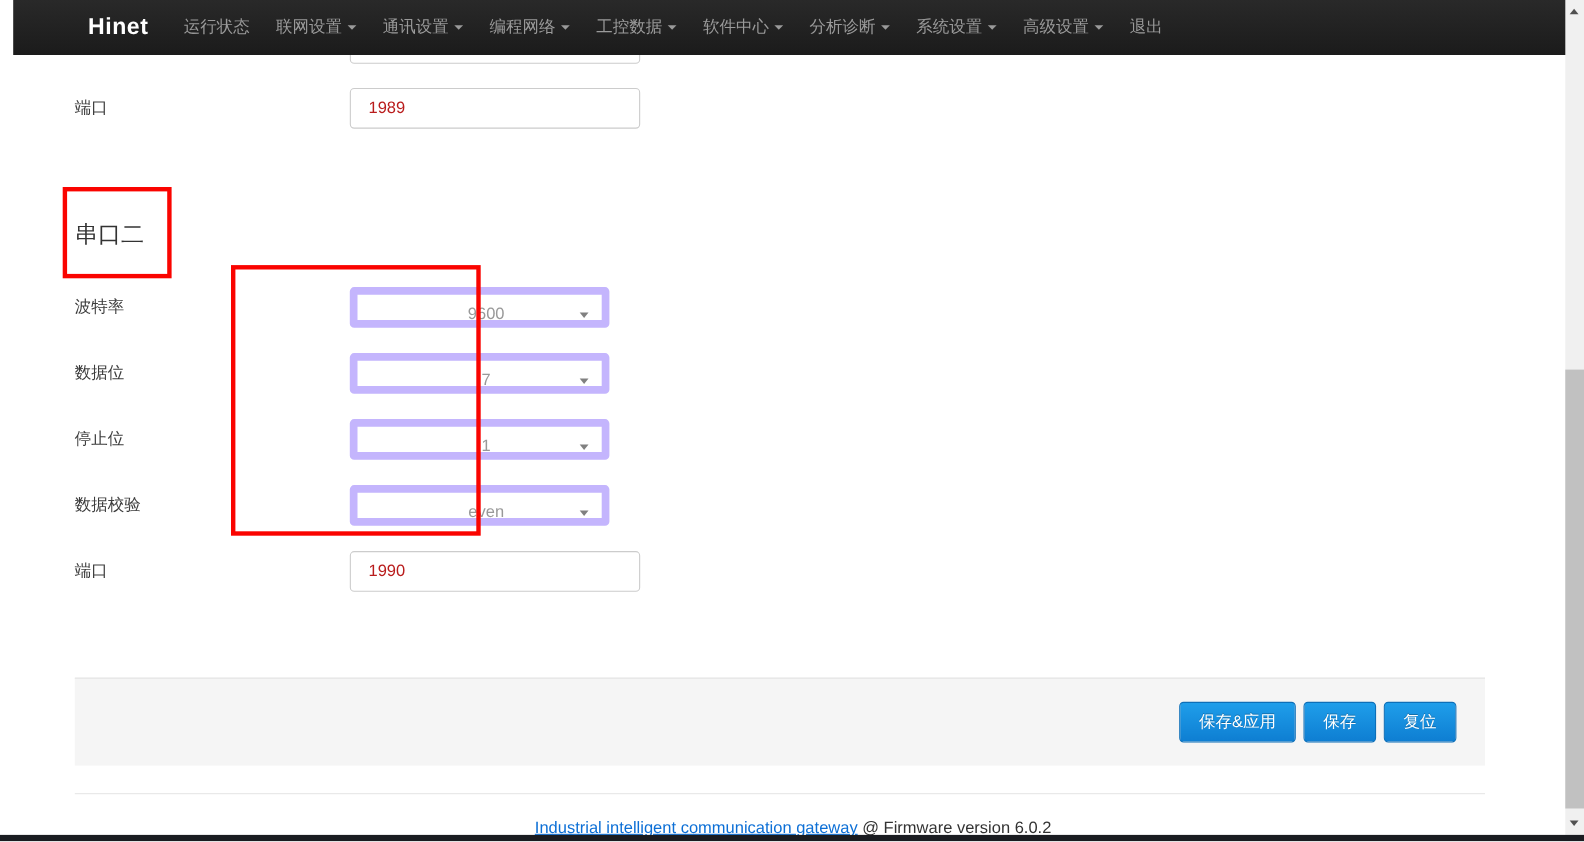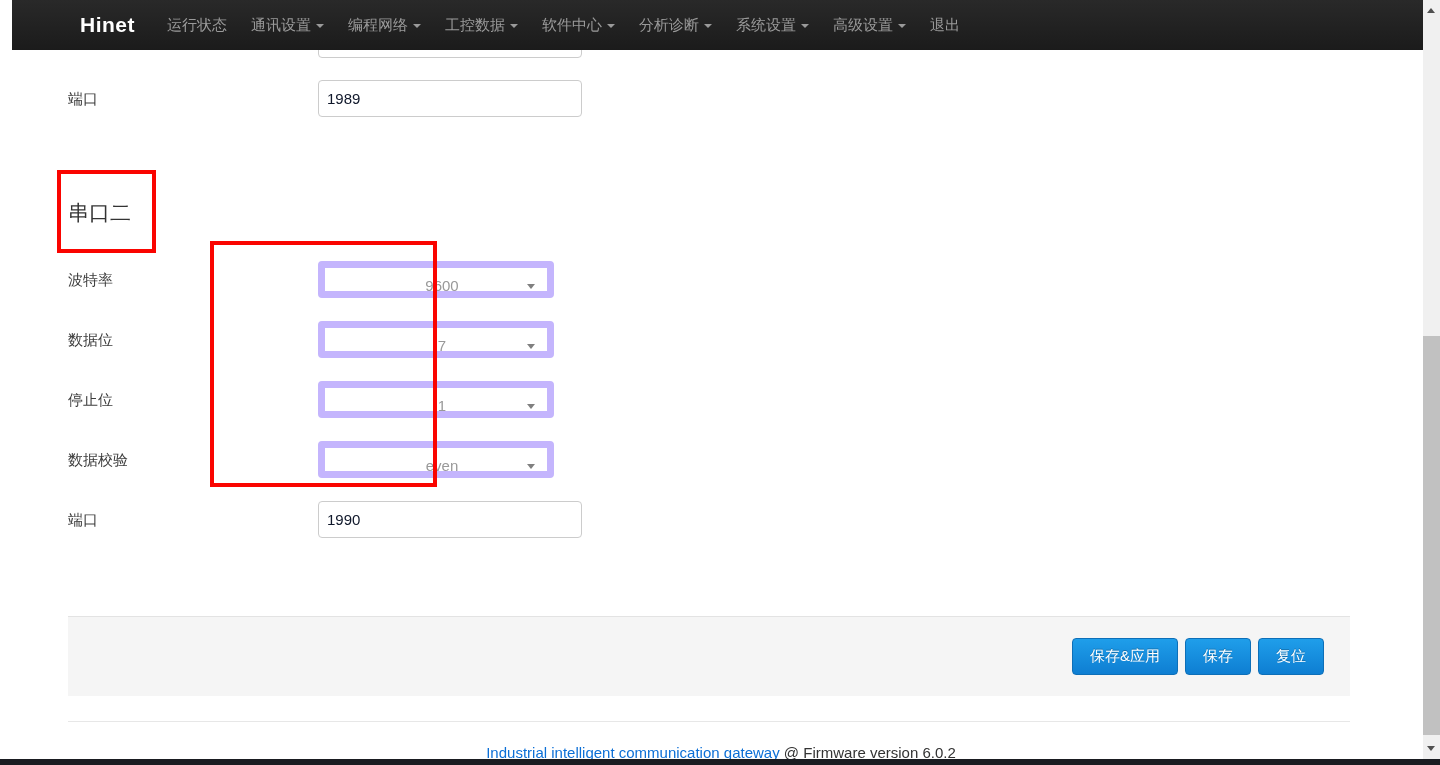--- a/index.html
+++ b/index.html
@@ -19,22 +19,22 @@
     border-right:4px solid transparent; border-top:4px solid #9a9a9a;
     margin-left:5px; vertical-align:middle; }
 
   
   .sliver { position:absolute; left:318px; top:28px; width:264px; height:30px;
     border:1px solid #ccc; border-radius:4px; background:#fff; z-index:1; }
   .form-row { position:absolute; left:0; width:720px; height:37px; }
   .field-label { position:absolute; left:68px; width:225px; text-align:left;
     line-height:37px; font-size:15px; color:#3c3c3c; }
   .text-input { position:absolute; left:318px; width:264px; height:37px;
-    border:1px solid #ccc; border-radius:4px; background:#fff; padding:0 8px;
-    font-family:"Liberation Sans", sans-serif; font-size:15px; color:#0f172a;
+    border:1px solid #ccc; border-radius:4px; background:#fff; padding:0 16px;
+    font-family:"Liberation Sans", sans-serif; font-size:15px; color:#b91c1c;
     outline:none; }
   .select-box { position:absolute; left:318px; width:236px; height:37px;
     border:7px solid #c4b5fd; border-radius:4px; background:#fff; cursor:pointer;text-align:center; }
   .select-value { line-height:35px; padding-left:12px; font-size:15px; color:#999; }
   .select-caret { position:absolute; right:12px; top:16px; width:0; height:0;
     border-left:4px solid transparent; border-right:4px solid transparent;
     border-top:5px solid #808080; }
 
   .section-title { position:absolute; left:68px; top:199px; font-size:21px;
     color:#333; }
@@ -81,20 +81,21 @@
 </head>
 <body>
 
 <div class="page">
 
   <div class="sliver"></div>
 
   <div class="navbar">
     <div class="brand">Hinet</div>
     <div class="nav-item"><span>运行状态</span></div>
+    <div class="nav-item"><span>联网设置</span><span class="caret"></span></div>
     <div class="nav-item"><span>通讯设置</span><span class="caret"></span></div>
     <div class="nav-item"><span>编程网络</span><span class="caret"></span></div>
     <div class="nav-item"><span>工控数据</span><span class="caret"></span></div>
     <div class="nav-item"><span>软件中心</span><span class="caret"></span></div>
     <div class="nav-item"><span>分析诊断</span><span class="caret"></span></div>
     <div class="nav-item"><span>系统设置</span><span class="caret"></span></div>
     <div class="nav-item"><span>高级设置</span><span class="caret"></span></div>
     <div class="nav-item"><span>退出</span></div>
   </div>
 

